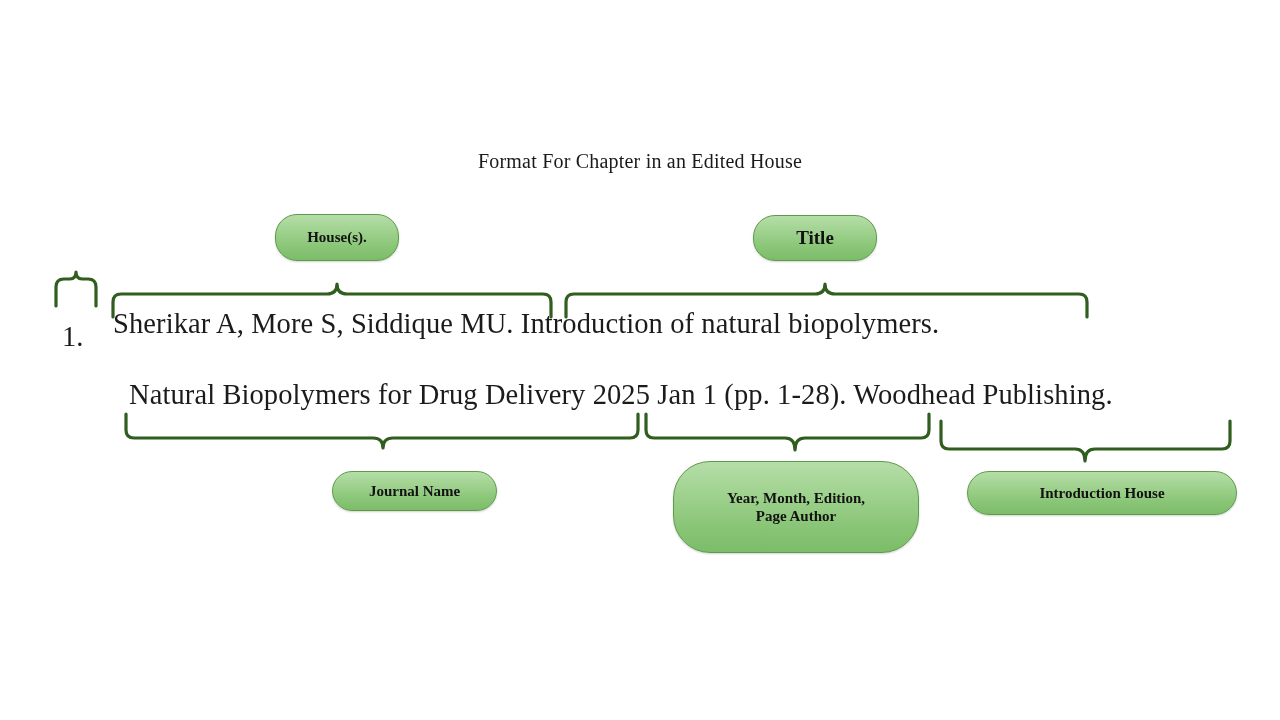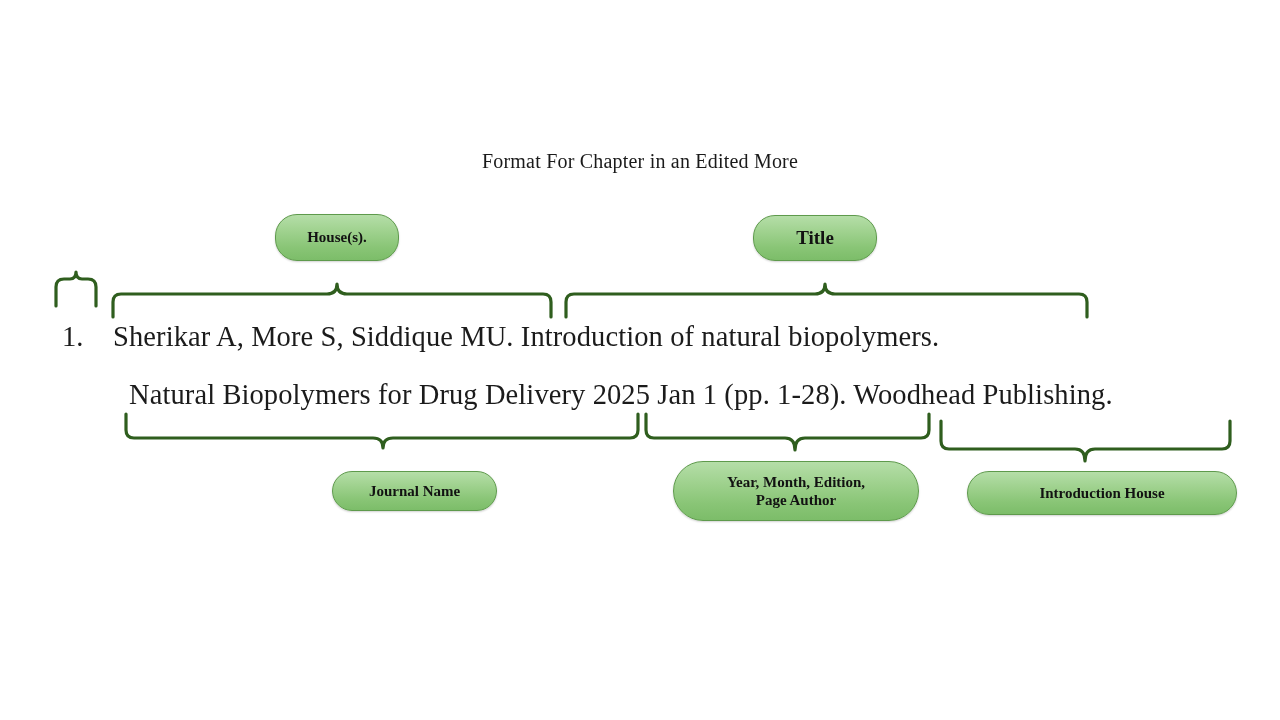--- a/index.html
+++ b/index.html
@@ -44,21 +44,21 @@
     letter-spacing: 0.1px;
   }
   .ref-num {
     position: absolute;
     left: 62px;
     top: 321px;
     font-family: "Liberation Serif", "DejaVu Serif", serif;
     font-size: 28.5px;
     color: #1b1b1b;
   }
-  #line1 { left: 113px; top: 321px; }
+  #line1 { left: 113px; top: 308px; }
   #line2 { left: 129px; top: 379px; }
 
   
   .pill {
     position: absolute;
     box-sizing: border-box;
     display: flex;
     align-items: center;
     justify-content: center;
     text-align: center;
@@ -91,21 +91,21 @@
     font-size: 19px;
   }
   #box-journal {
     left: 332px; top: 471px;
     width: 165px; height: 40px;
     border-radius: 21px;
     font-size: 15px;
   }
   #box-yearmonth {
     left: 673px; top: 461px;
-    width: 246px; height: 60px;
+    width: 246px; height: 92px;
     border-radius: 37px;
     font-size: 15px;
   }
   #box-publication {
     left: 967px; top: 471px;
     width: 270px; height: 44px;
     border-radius: 22px;
     font-size: 15px;
   }
 
@@ -122,21 +122,21 @@
     stroke-width: 3.2;
     stroke-linecap: round;
     stroke-linejoin: round;
   }
 </style>
 </head>
 <body>
 
 <div id="canvas">
 
-  <div class="diagram-title">Format For Chapter in an Edited More</div>
+  <div class="diagram-title">Format For Chapter in an Edited House</div>
 
   <svg id="braces" viewBox="0 0 1280 720" xmlns="http://www.w3.org/2000/svg">
 
     <path class="brace-path" d="M 56,306
              L 56,287
              Q 56,279 64,279
              L 70,279
              Q 76,279 76,272
              Q 76,279 82,279
              L 88,279

